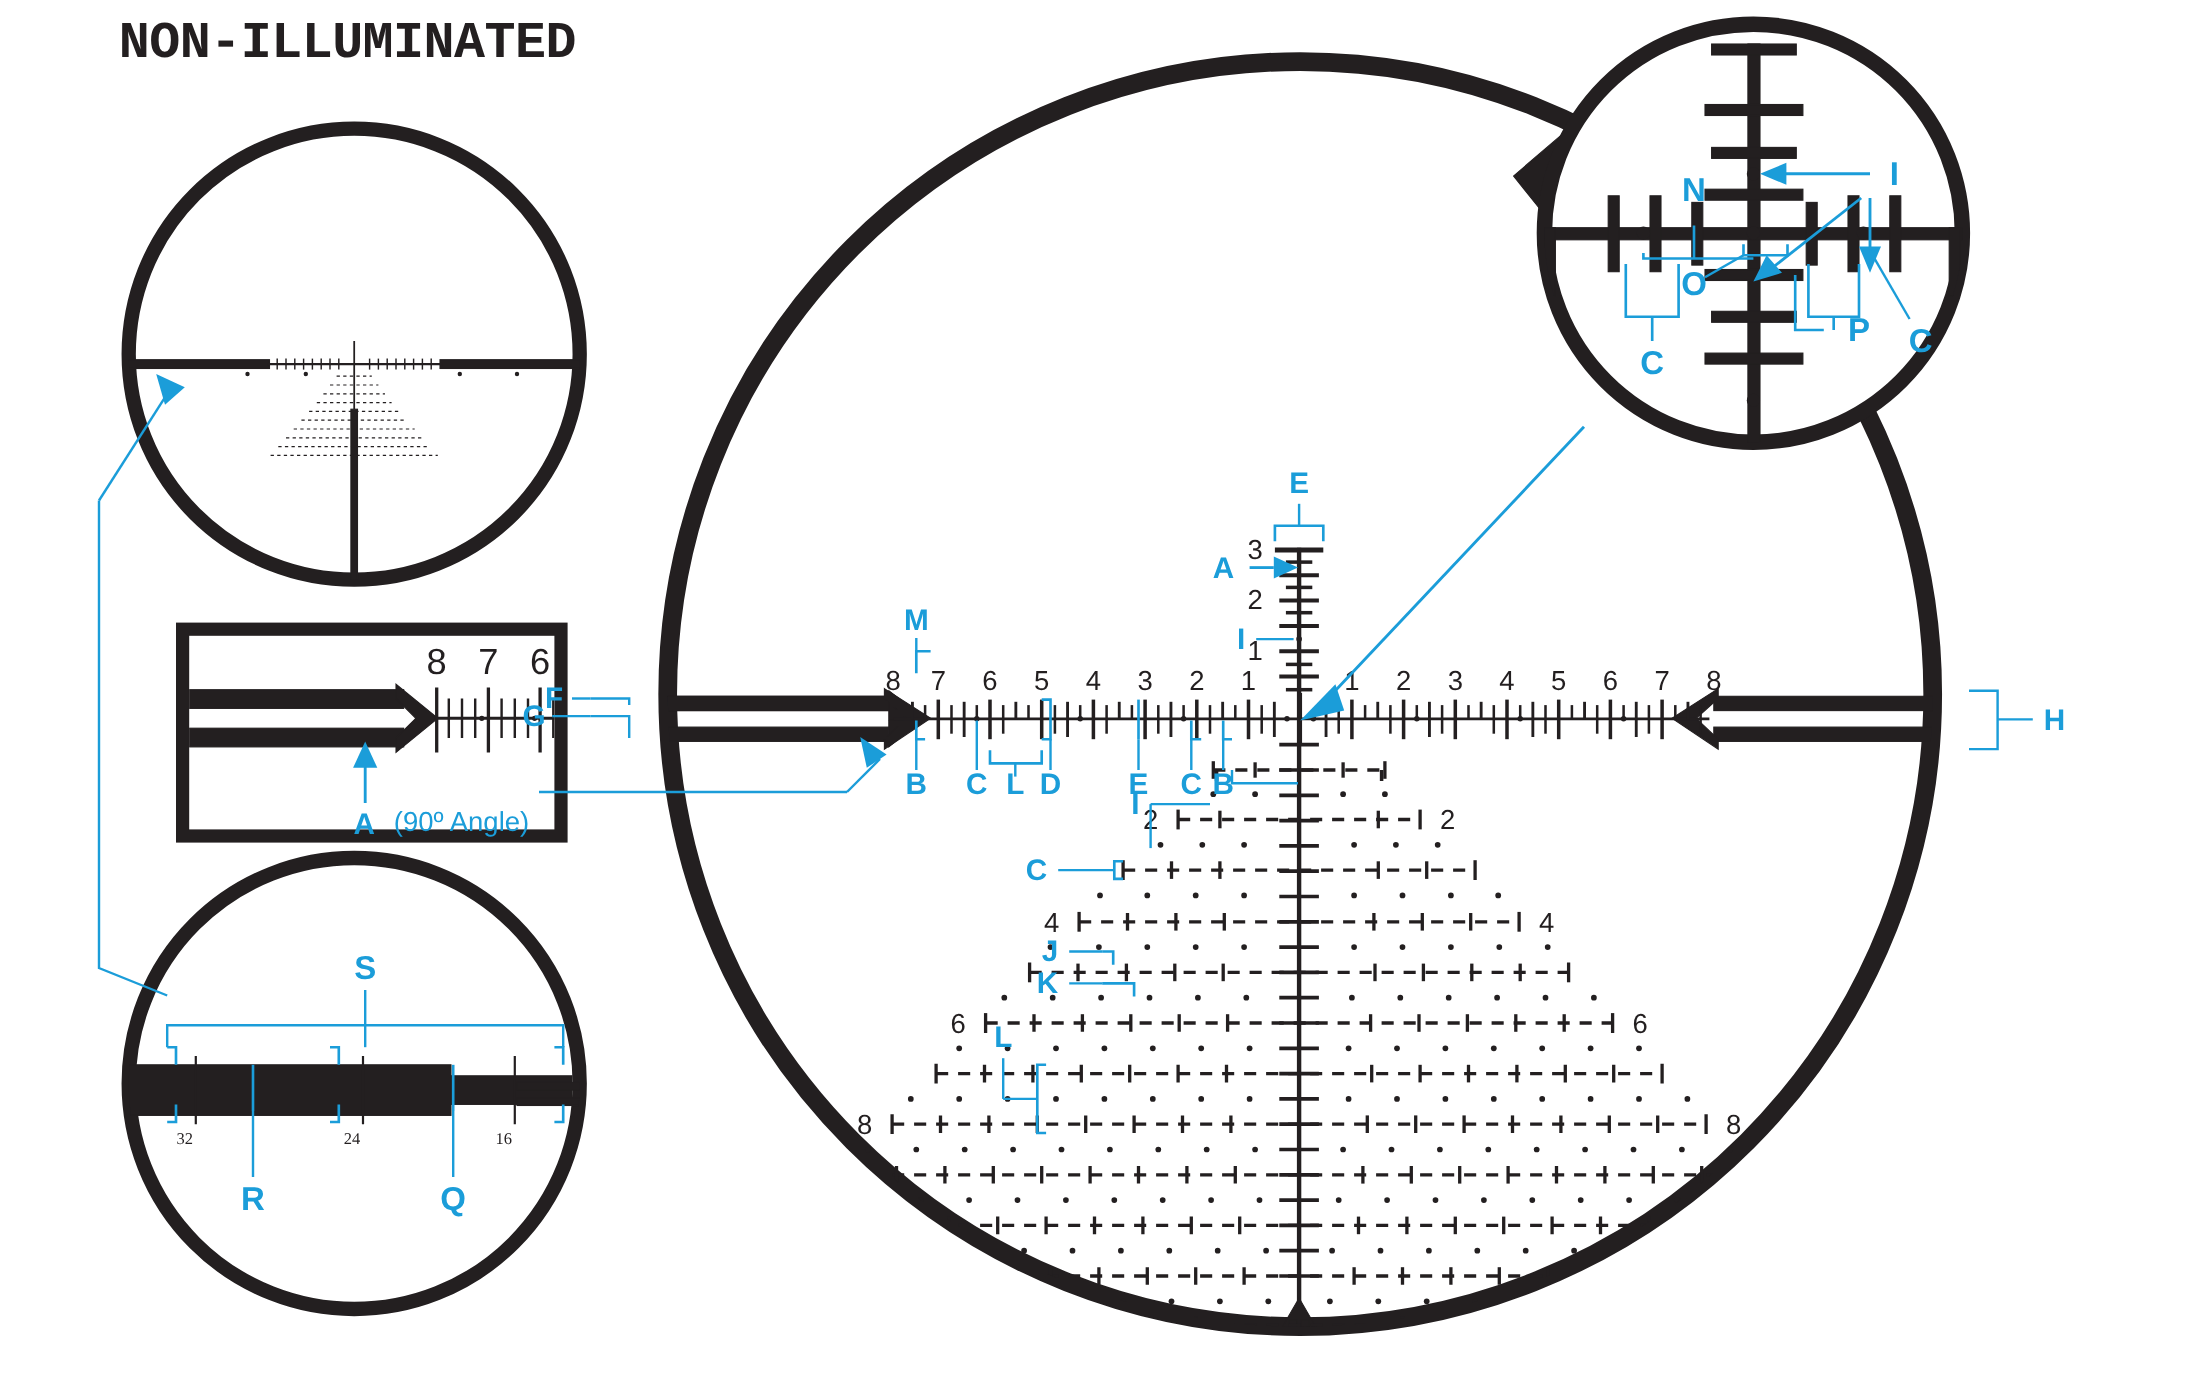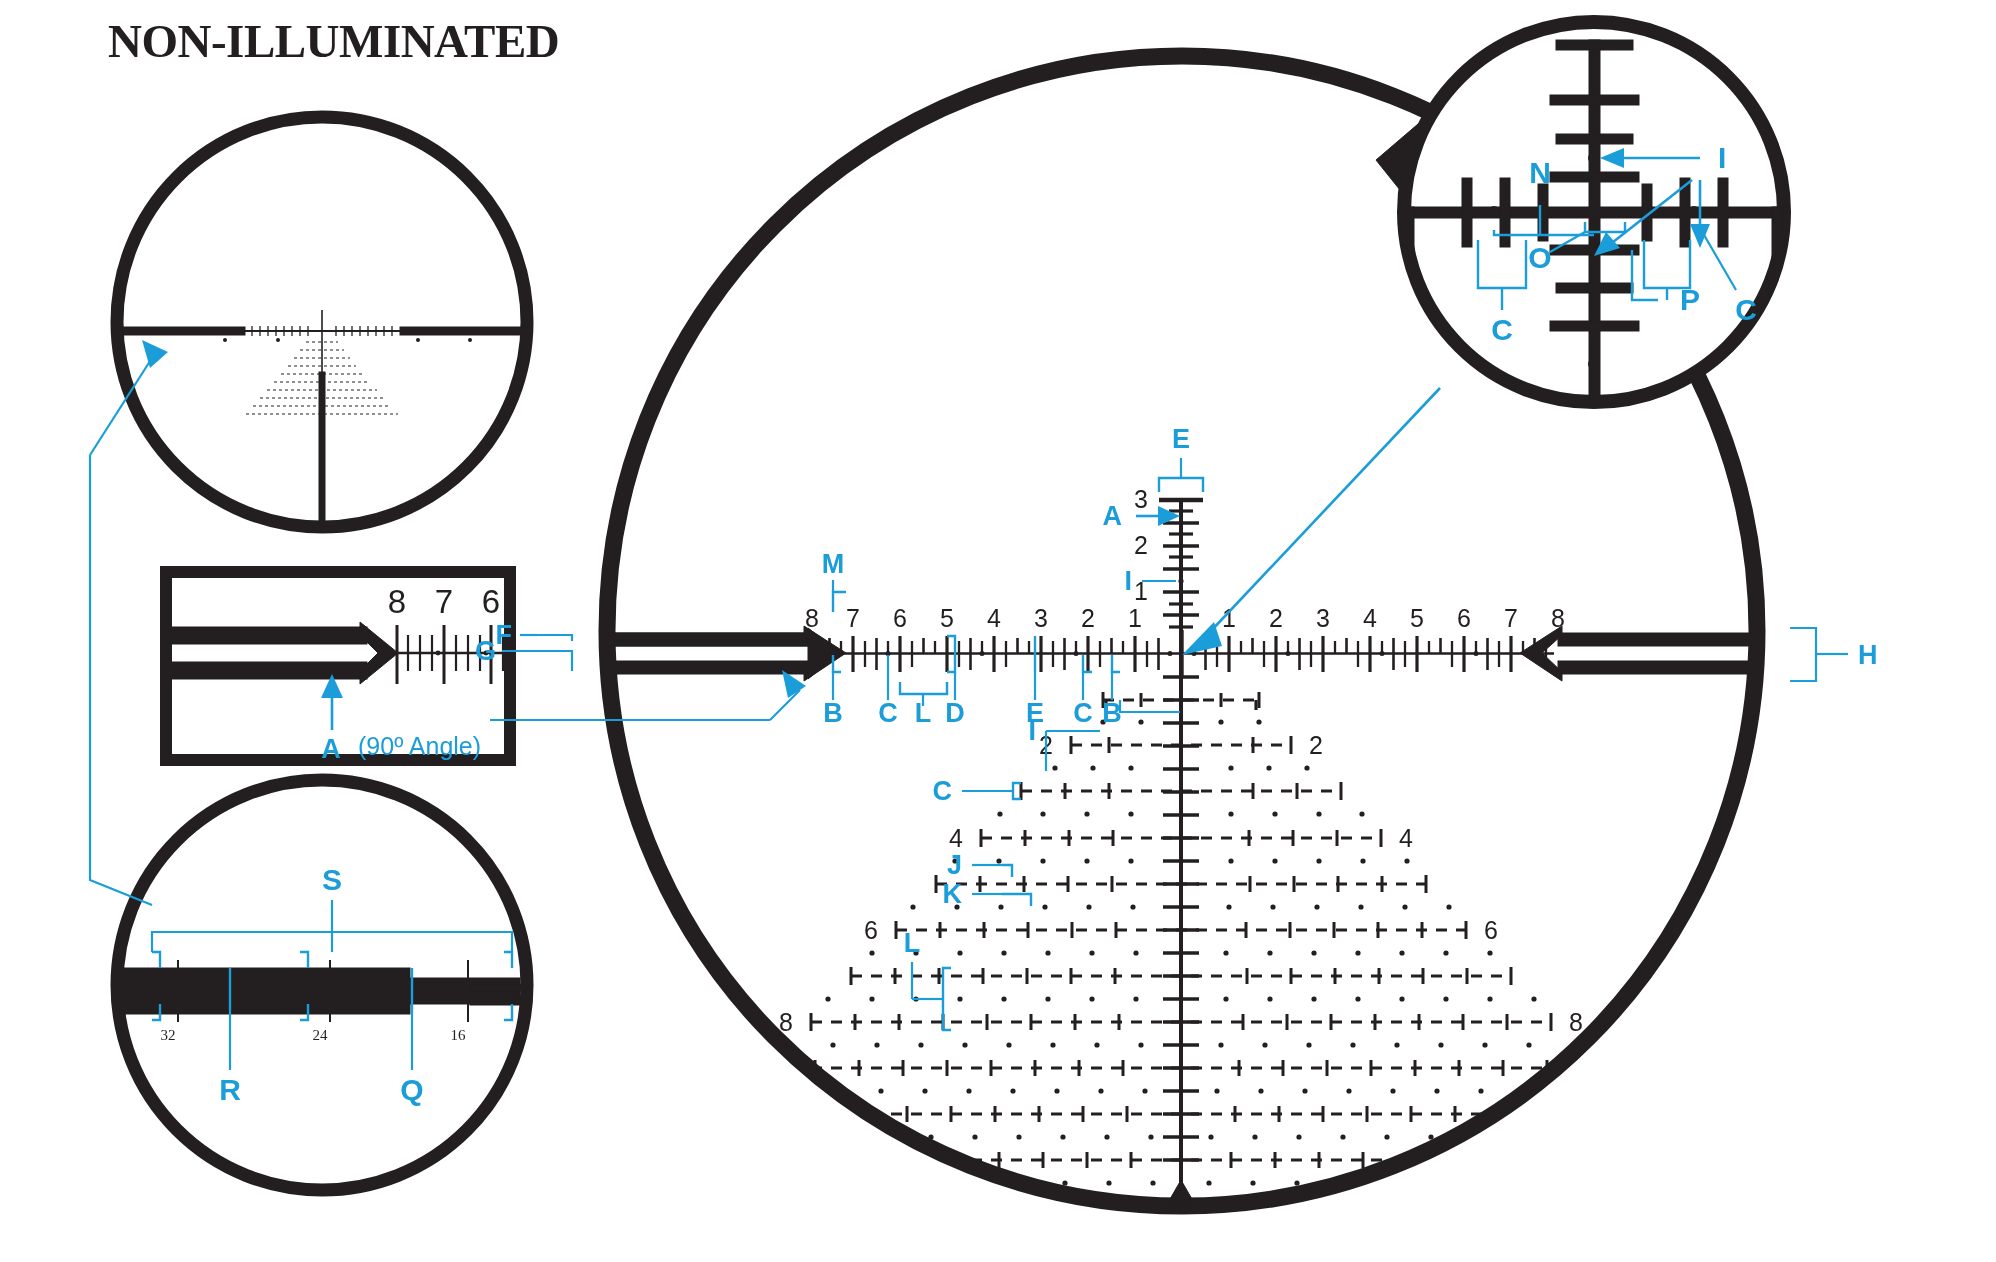--- a/index.html
+++ b/index.html
@@ -11,21 +11,21 @@
     position: relative;
     width: 1996px;
     height: 1262px;
     background: #ffffff;
     overflow: hidden;
   }
   #stage svg { position:absolute; top:0; left:0; }
   .ttl {
     position: absolute;
     left: 108px; top: 14px;
-    font-family: Liberation Serif, serif;
+    font-family: Liberation Mono, monospace;
     font-weight: 700;
     font-size: 47px;
     letter-spacing: -0.5px;
     color: #231f20;
     white-space: nowrap;
   }
 </style>
 </head>
 <body>
 

